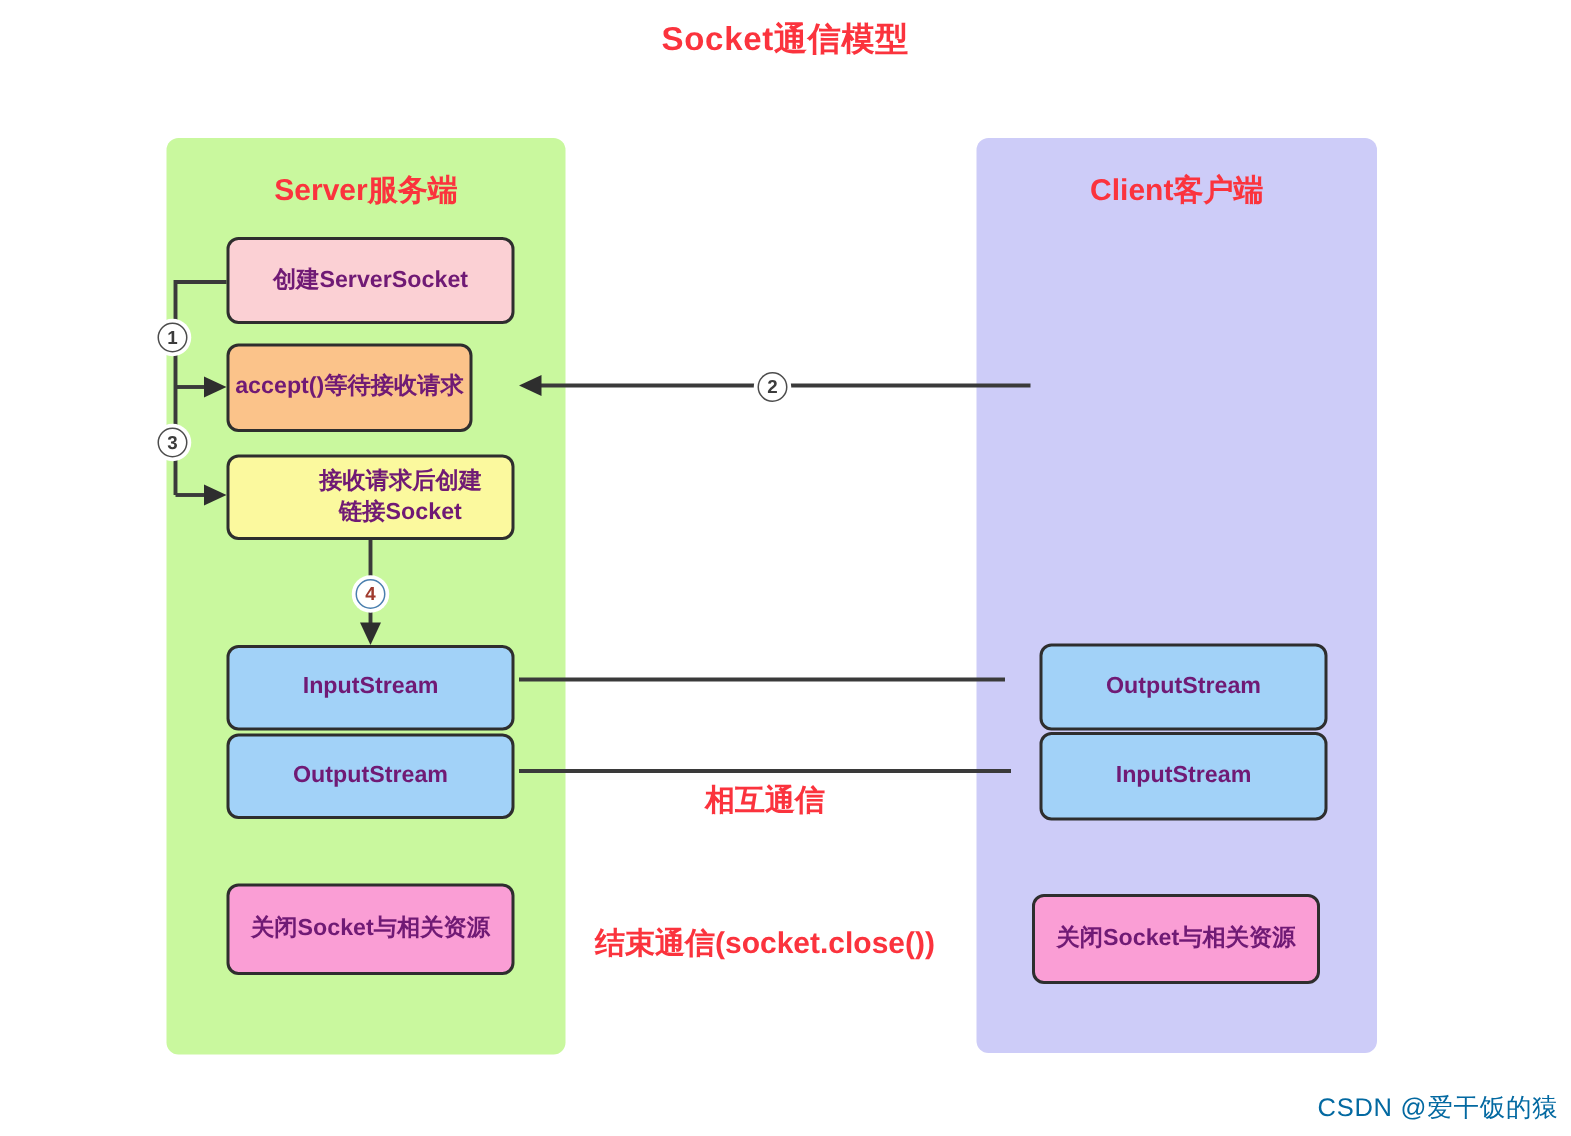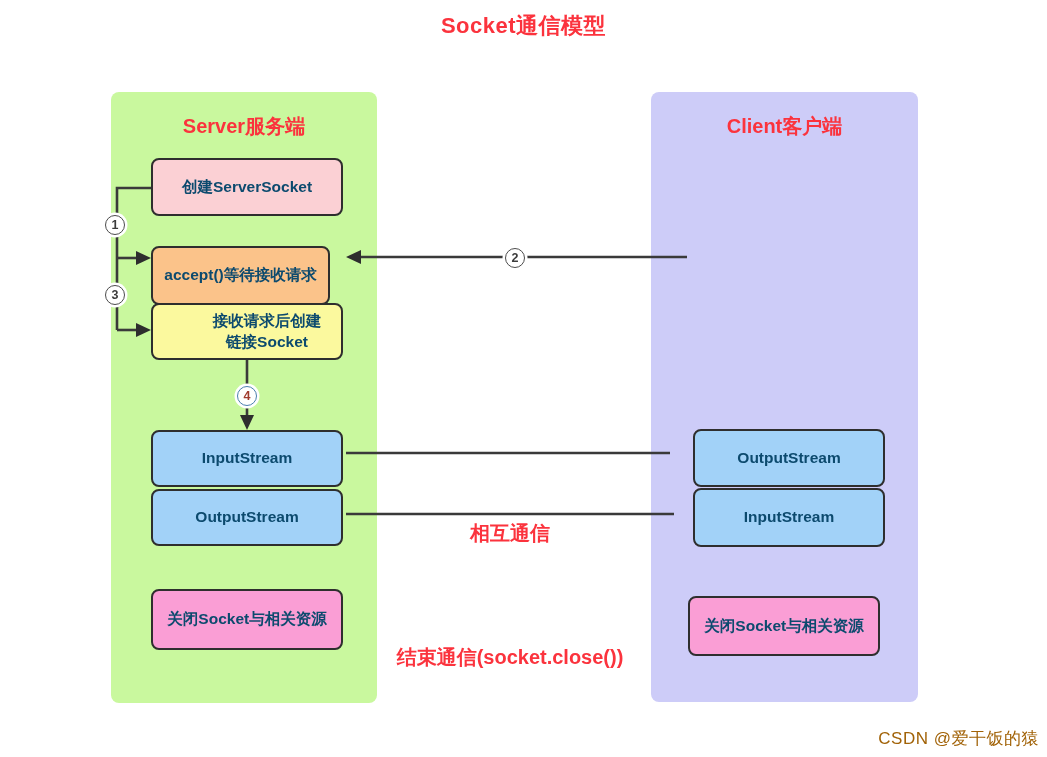--- a/index.html
+++ b/index.html
@@ -29,21 +29,21 @@
   }
   .hdr-server{left:111px;top:113px;width:266px;}
   .hdr-client{left:651px;top:113px;width:267px;}
   .box{
     position:absolute;
     box-sizing:border-box;
     border:2.5px solid #2e2e2e;
     border-radius:8px;
     display:flex;align-items:center;justify-content:center;
     text-align:center;
-    font-size:15.5px;font-weight:bold;color:#0c4a6e;
+    font-size:15.5px;font-weight:bold;color:#701a75;
     line-height:1.3;
     white-space:pre-line;
   }
   .svg-layer{
     position:absolute;left:0;top:0;width:1047px;height:757px;
     pointer-events:none;
   }
   .step{
     position:absolute;
     width:20px;height:20px;
@@ -55,24 +55,24 @@
     display:flex;align-items:center;justify-content:center;
     font-size:12.5px;font-weight:bold;color:#3c3c3c;
   }
   .step-4{border-color:#4a7fae;color:#a03b2e;}
   .mid-label{
     position:absolute;
     text-align:center;
     font-size:20px;font-weight:bold;color:#fb333d;
   }
   .label-comm{left:380px;top:473px;width:260px;margin-top:47px;}
-  .label-end{left:330px;top:615px;width:360px;margin-top:29px;}
+  .label-end{left:330px;top:615px;width:360px;}
   .watermark{
     position:absolute;right:8px;top:727px;
-    font-size:17px;color:#a16207;
+    font-size:17px;color:#0369a1;
     letter-spacing:0.5px;
   }
 </style>
 </head>
 <body>
 
 <div class="canvas">
 
   <div class="diagram-title">Socket通信模型</div>
 
@@ -100,21 +100,21 @@
     </g>
     <g fill="#2e2e2e" stroke="none">
       <polygon points="151,258 136,251 136,265"></polygon>
       <polygon points="151,330 136,323 136,337"></polygon>
       <polygon points="346,257 361,250 361,264"></polygon>
       <polygon points="247,430 240,415 254,415"></polygon>
     </g>
   </svg>
 
   <div class="box" style="left: 151px; top: 158px; width: 192px; height: 58px; background-color: rgb(251, 208, 212);">创建ServerSocket</div>
-  <div class="box" style="left: 151px; top: 246px; width: 179px; height: 59px; background-color: rgb(251, 195, 138);">accept()等待接收请求</div>
+  <div class="box" style="left: 151px; top: 229px; width: 164px; height: 59px; background-color: rgb(251, 195, 138);">accept()等待接收请求</div>
   <div class="box" style="left: 151px; top: 303px; width: 192px; height: 57px; background-color: rgb(251, 249, 158); padding-left: 40px;">接收请求后创建
 链接Socket</div>
   <div class="box" style="left: 151px; top: 430px; width: 192px; height: 57px; background-color: rgb(162, 210, 248);">InputStream</div>
   <div class="box" style="left: 151px; top: 489px; width: 192px; height: 57px; background-color: rgb(162, 210, 248);">OutputStream</div>
   <div class="box" style="left: 151px; top: 589px; width: 192px; height: 61px; background-color: rgb(250, 158, 213);">关闭Socket与相关资源</div>
 
   <div class="box" style="left: 693px; top: 429px; width: 192px; height: 58px; background-color: rgb(162, 210, 248);">OutputStream</div>
   <div class="box" style="left: 693px; top: 488px; width: 192px; height: 59px; background-color: rgb(162, 210, 248);">InputStream</div>
   <div class="box" style="left: 688px; top: 596px; width: 192px; height: 60px; background-color: rgb(250, 158, 213);">关闭Socket与相关资源</div>
 

